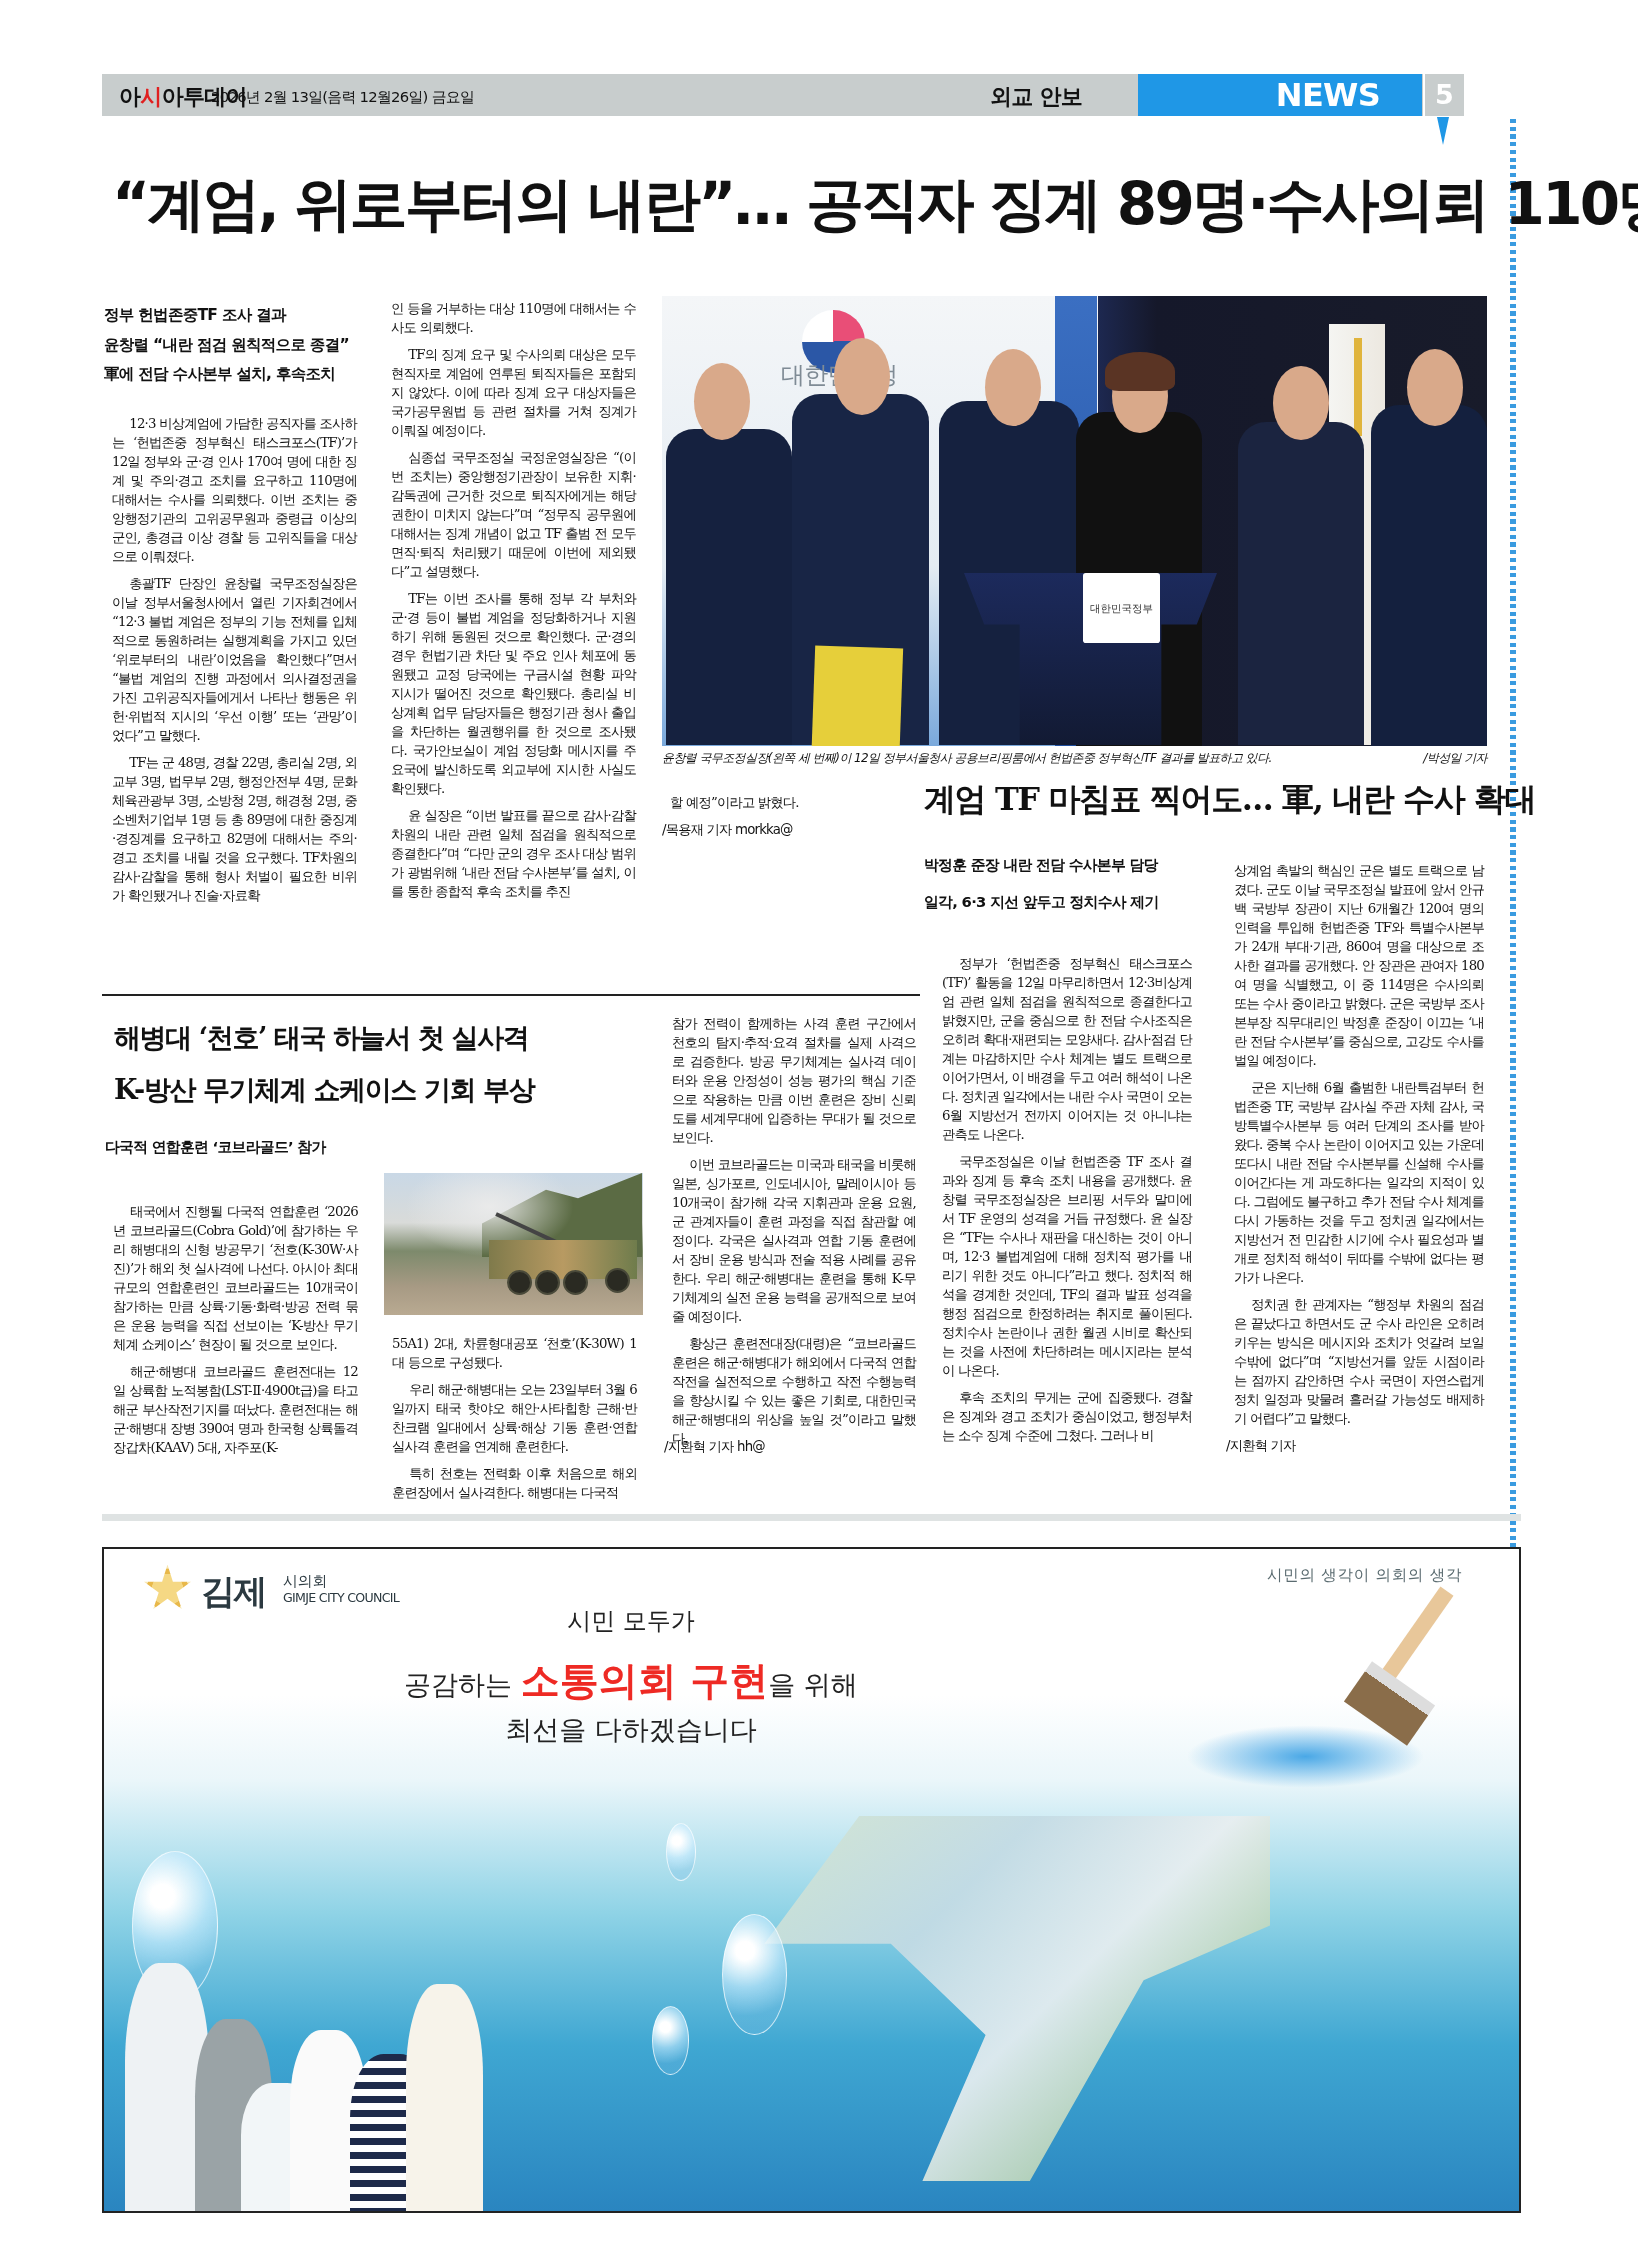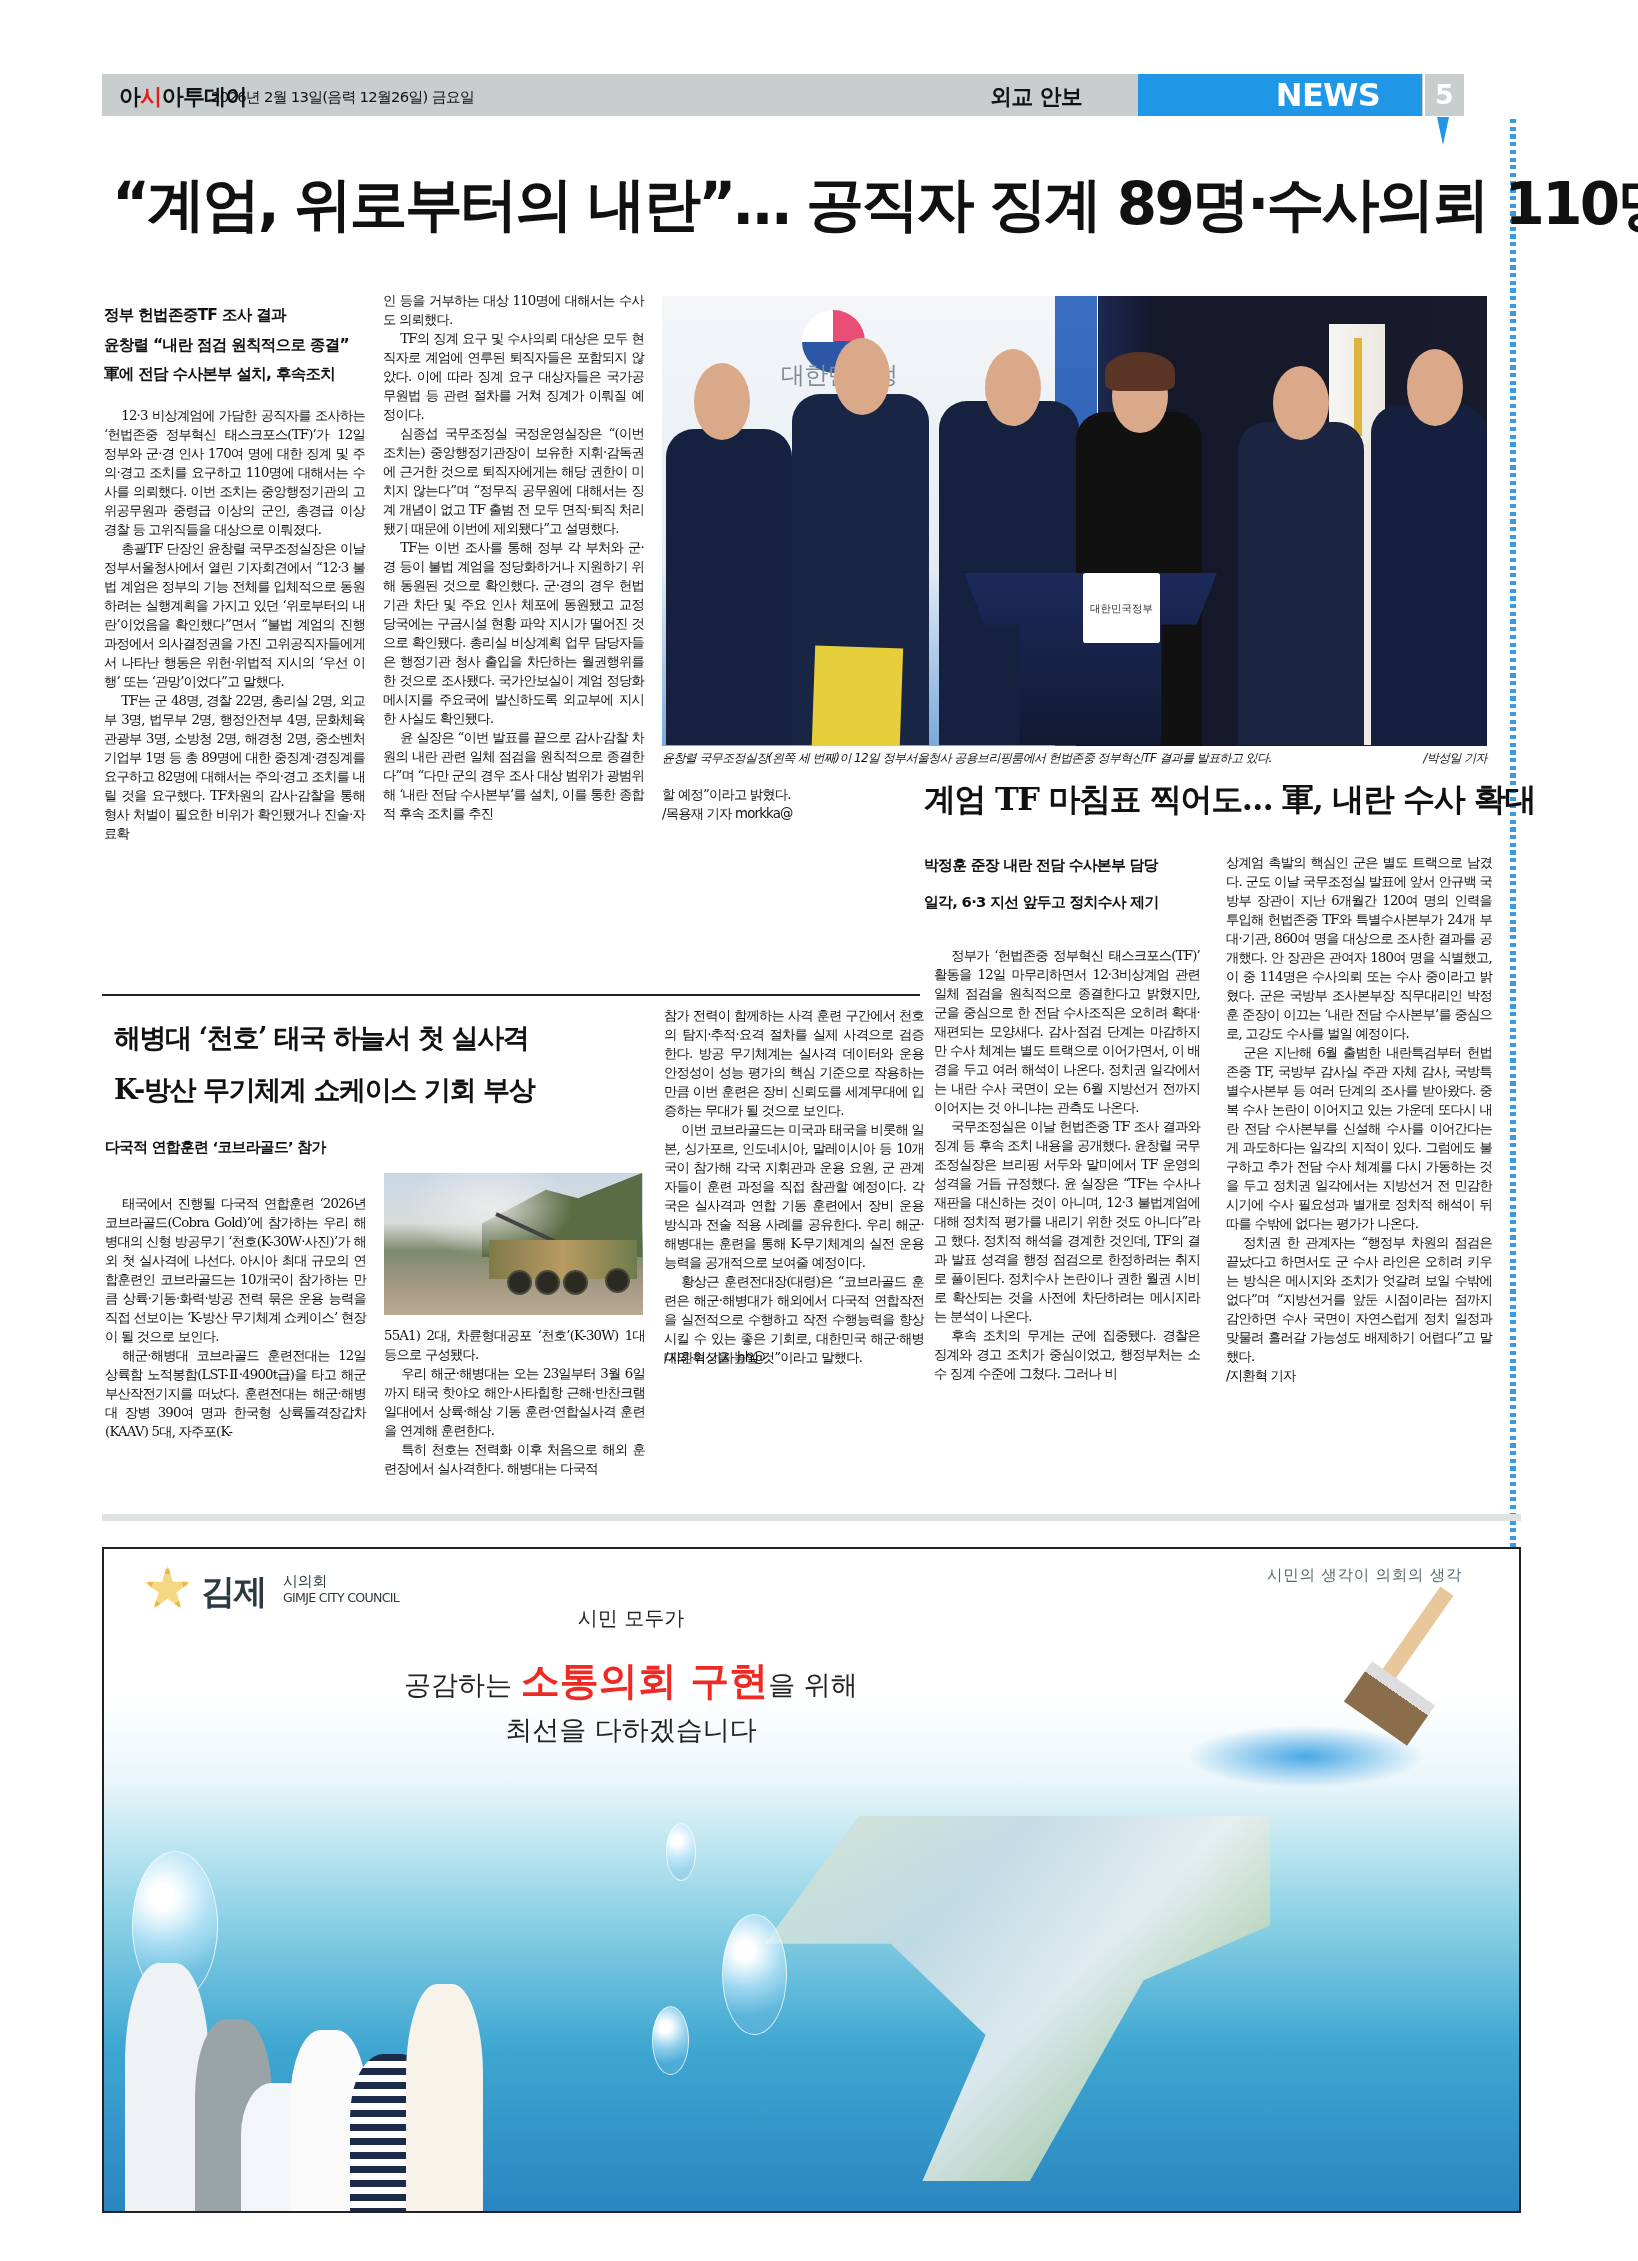--- a/index.html
+++ b/index.html
@@ -13,21 +13,21 @@
   .mast-sec{left:990px;top:79px;font-size:22px;font-weight:bold;line-height:35px;letter-spacing:-0.7px;}
   .mast-news{left:1138px;top:74px;width:284px;height:42px;background:#1f97e6;color:#fff;font-size:32px;font-weight:bold;text-align:right;box-sizing:border-box;padding-right:42px;line-height:42px;letter-spacing:-0.7px;}
   .mast-tick{left:1437px;top:117px;width:0;height:0;border-left:6.3px solid transparent;border-right:6.3px solid transparent;border-top:28px solid #1f97e6;}
   .mast-page{left:1425px;top:74px;width:39px;height:42px;background:#c8cdcd;color:#fff;font-size:27px;font-weight:bold;text-align:center;line-height:42px;}
   .edge-stripe{left:1510px;top:119px;width:6.3px;height:1440px;background:repeating-linear-gradient(#3a9be0 0 4.2px,#fff 4.2px 7.7px);}
   
   .headline{left:112px;top:169px;width:1321px;font-size:58px;font-weight:bold;letter-spacing:-2.8px;line-height:70px;white-space:nowrap;}
   
   .sub{font-size:15.5px;font-weight:bold;line-height:29.5px;letter-spacing:-0.7px;}
   .body{font-family:"DejaVu Serif","Liberation Serif",serif;font-size:13.3px;line-height:19px;letter-spacing:-0.8px;text-align:justify;}
-  .body p{margin:0;text-indent:1.3em;}
+  .body p{margin:8px;text-indent:1.3em;}
   .body p.noind{text-indent:0;}
   .byline{font-family:"DejaVu Sans",sans-serif;font-size:13.3px;}
   .rule{height:2.1px;background:#222;}
   .greybar{height:7px;background:#dfe3e3;}
   
   .photo-main{left:662px;top:296px;width:825px;height:450px;overflow:hidden;background:linear-gradient(90deg,#e8eef4 0%,#dbe6f0 40%,#1e2a55 52%,#15182a 60%,#181b2a 100%);}
   .photo-main .wall{left:0;top:0;width:436px;height:450px;background:linear-gradient(180deg,#f4f6f8 0%,#e4ecf3 60%,#7aa9dc 100%);}
   .photo-main .blue{left:393px;top:0;width:42px;height:450px;background:linear-gradient(180deg,#3b6fc2,#1f4fa0);}
   .photo-main .logo{left:140px;top:14px;width:63px;height:63px;border-radius:50%;background:conic-gradient(#e94e77 0 25%,#2b57a6 25% 75%,#fff 75% 100%);}
   .photo-main .logo-txt{left:119px;top:63px;font-size:24px;color:#7f8b95;letter-spacing:-0.7px;}
@@ -53,21 +53,21 @@
   .photo-tank .hull{left:105px;top:67px;width:148px;height:39px;background:linear-gradient(90deg,#7f7a4b,#b89a62,#6f7c4c);}
   .photo-tank .wheel{position:absolute;width:21px;height:21px;border-radius:50%;background:#2a2a22;border:2.8px solid #4a4a3a;}
   .photo-tank .barrel{left:112px;top:39px;width:70px;height:4.2px;background:#444;transform:rotate(25deg);transform-origin:left;}
   
   .ad{left:102px;top:1547px;width:1419px;height:666px;border:2.1px solid #222;box-sizing:border-box;overflow:hidden;background:linear-gradient(180deg,#fff 0%,#fff 22%,#eaf6fa 35%,#8fd3e6 55%,#3fa7d2 75%,#2a85c0 100%);}
   .ad-seal{left:39px;top:15.5px;width:49px;height:49px;background:radial-gradient(circle,#f5d884 0 45%,#e8b84a 46% 60%,#f7e6b0 61%);clip-path:polygon(50% 0,61% 35%,98% 35%,68% 57%,79% 91%,50% 70%,21% 91%,32% 57%,2% 35%,39% 35%);}
   .ad-brand{left:97px;top:19.7px;font-size:34px;font-weight:bold;color:#2b3940;letter-spacing:-1.4px;}
   .ad-brand-sub{left:179px;top:22.5px;font-size:14.8px;color:#2b3940;line-height:17px;}
   .ad-brand-en{left:179px;top:41px;font-size:12.6px;color:#2b3940;letter-spacing:-0.7px;}
   .ad-line{position:absolute;left:0;width:1054px;text-align:center;font-family:"DejaVu Serif","Liberation Serif",serif;color:#222;}
-  .ad-l1{top:56px;font-size:20px;}
+  .ad-l1{top:56px;font-size:24px;}
   .ad-l2{top:105px;font-size:27px;}
   .ad-l2 .red{color:#ee2a24;font-size:39px;font-weight:bold;}
   .ad-l3{top:163px;font-size:27px;}
   .ad-slogan{left:1163px;top:15.5px;font-size:15.5px;color:#5a6b70;letter-spacing:0.7px;}
   .ad-brush{left:1335px;top:42px;width:15.5px;height:112px;background:#e8c79a;transform:rotate(35deg);transform-origin:top;}
   .ad-brush-head{left:1247px;top:130px;width:77px;height:49px;background:linear-gradient(#ddd 0 25%,#8a6d4a 25%);transform:rotate(35deg);}
   .ad-paint{left:1082px;top:176px;width:239px;height:63px;background:radial-gradient(ellipse,#4aa8e6,rgba(74,168,230,0) 70%);}
   .ad-island{left:534px;top:267px;width:632px;height:365px;background:linear-gradient(135deg,#d9e9c6 0%,#c4dbe4 40%,#e8eef0 60%,#7fb36a 100%);clip-path:polygon(35% 0,100% 0,100% 30%,80% 45%,62% 100%,45% 100%,55% 60%,40% 35%,20% 35%);opacity:.92;}
   .ad-bubble{position:absolute;border-radius:50%;background:radial-gradient(circle at 35% 30%,#ffffff 0 10%,rgba(200,235,255,.6) 40%,rgba(120,190,230,.3) 70%);border:0.7px solid rgba(255,255,255,.7);}
   .ad-family{left:14px;top:365px;width:365px;height:299px;}

